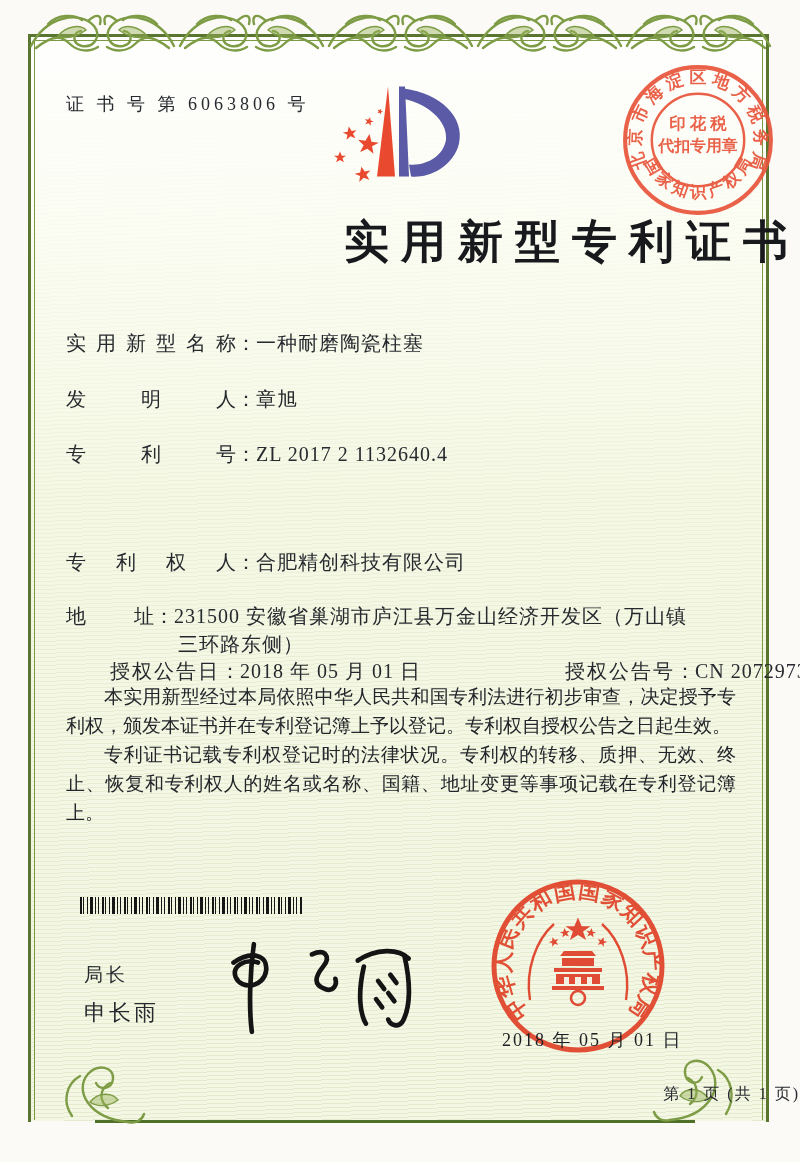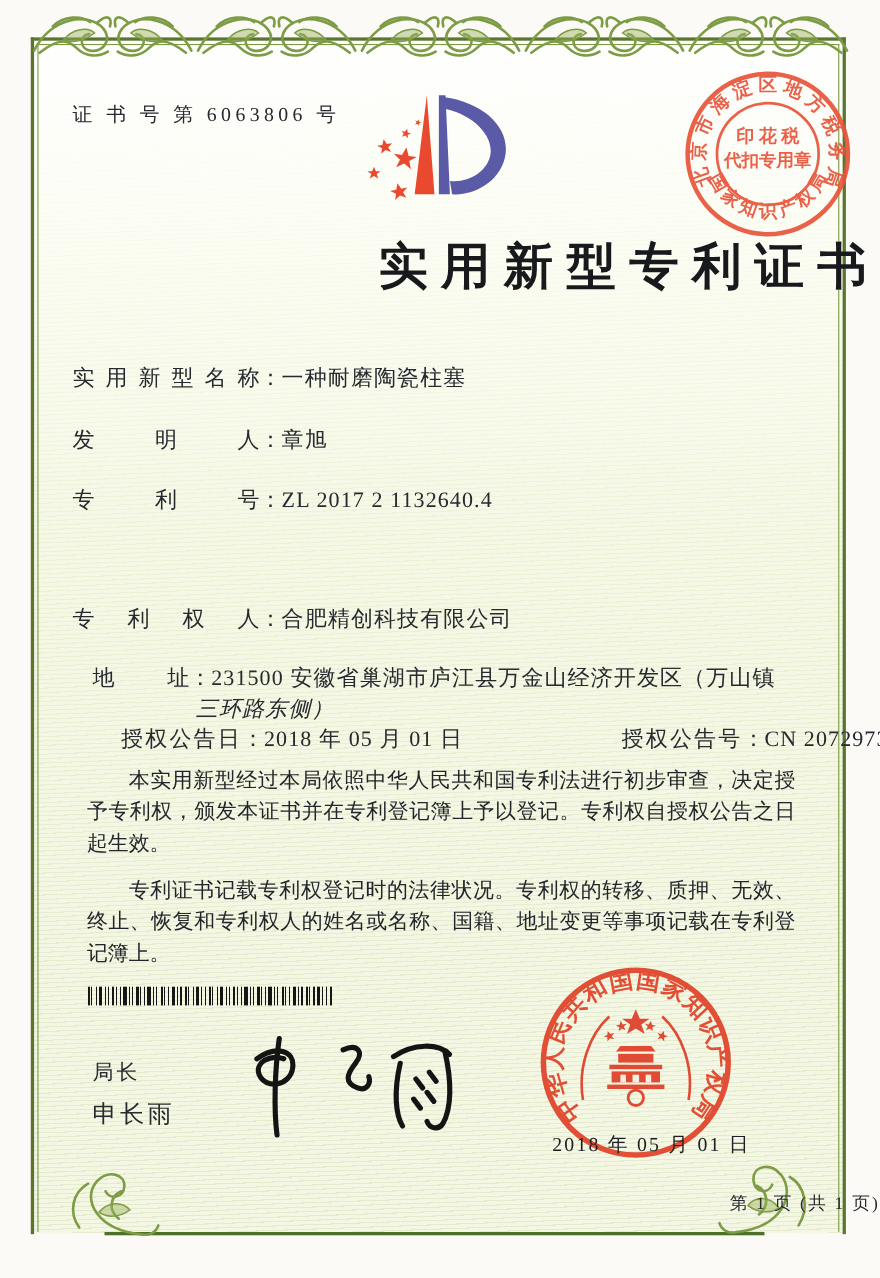--- a/index.html
+++ b/index.html
@@ -36,29 +36,29 @@
   .cert-no{position:absolute;left:66px;top:92px;font-size:18px;letter-spacing:4px;}
   .logo{position:absolute;left:325px;top:70px;width:150px;height:138px;}
   .tax-stamp{position:absolute;left:621px;top:63px;width:154px;height:154px;opacity:.92;}
   .title{
     position:absolute;left:0;right:0;top:212px;text-align:right;
     font-size:45px;font-weight:700;letter-spacing:12px;color:#17191c;
   }
   
   .frow{position:absolute;left:66px;font-size:20px;white-space:nowrap;}
   .flabel{display:inline-block;text-align:justify;text-align-last:justify;vertical-align:top;}
-  .lw170{width:170px;} .lw88{width:88px;margin-left:18px;}
+  .lw170{width:170px;} .lw88{width:88px;}
   .glabel{letter-spacing:2px;margin-left:44px;}
   .fval{letter-spacing:1px;}
-  .addr2{position:absolute;left:178px;top:631px;font-size:20px;letter-spacing:1px;font-style:italic;}
+  .addr2{position:absolute;left:178px;top:631px;font-size:20px;letter-spacing:1px;}
   .grant-right{position:absolute;left:455px;top:0;}
   
   .paras{position:absolute;left:66px;top:682px;width:670px;font-size:19px;line-height:29px;
          text-align:justify;color:#22252a;}
-  .paras p{margin:13px;text-indent:2em;}
+  .paras p{margin:0;text-indent:2em;}
   
   .barcode{
     position:absolute;left:80px;top:897px;width:222px;height:17px;
     background:repeating-linear-gradient(90deg,
       #161616 0 2px, transparent 2px 3px,
       #161616 3px 4px, transparent 4px 7px,
       #161616 7px 8px, transparent 8px 10px,
       #161616 10px 13px, transparent 13px 15px,
       #161616 15px 16px, transparent 16px 18px,
       #161616 18px 19px, transparent 19px 22px);

